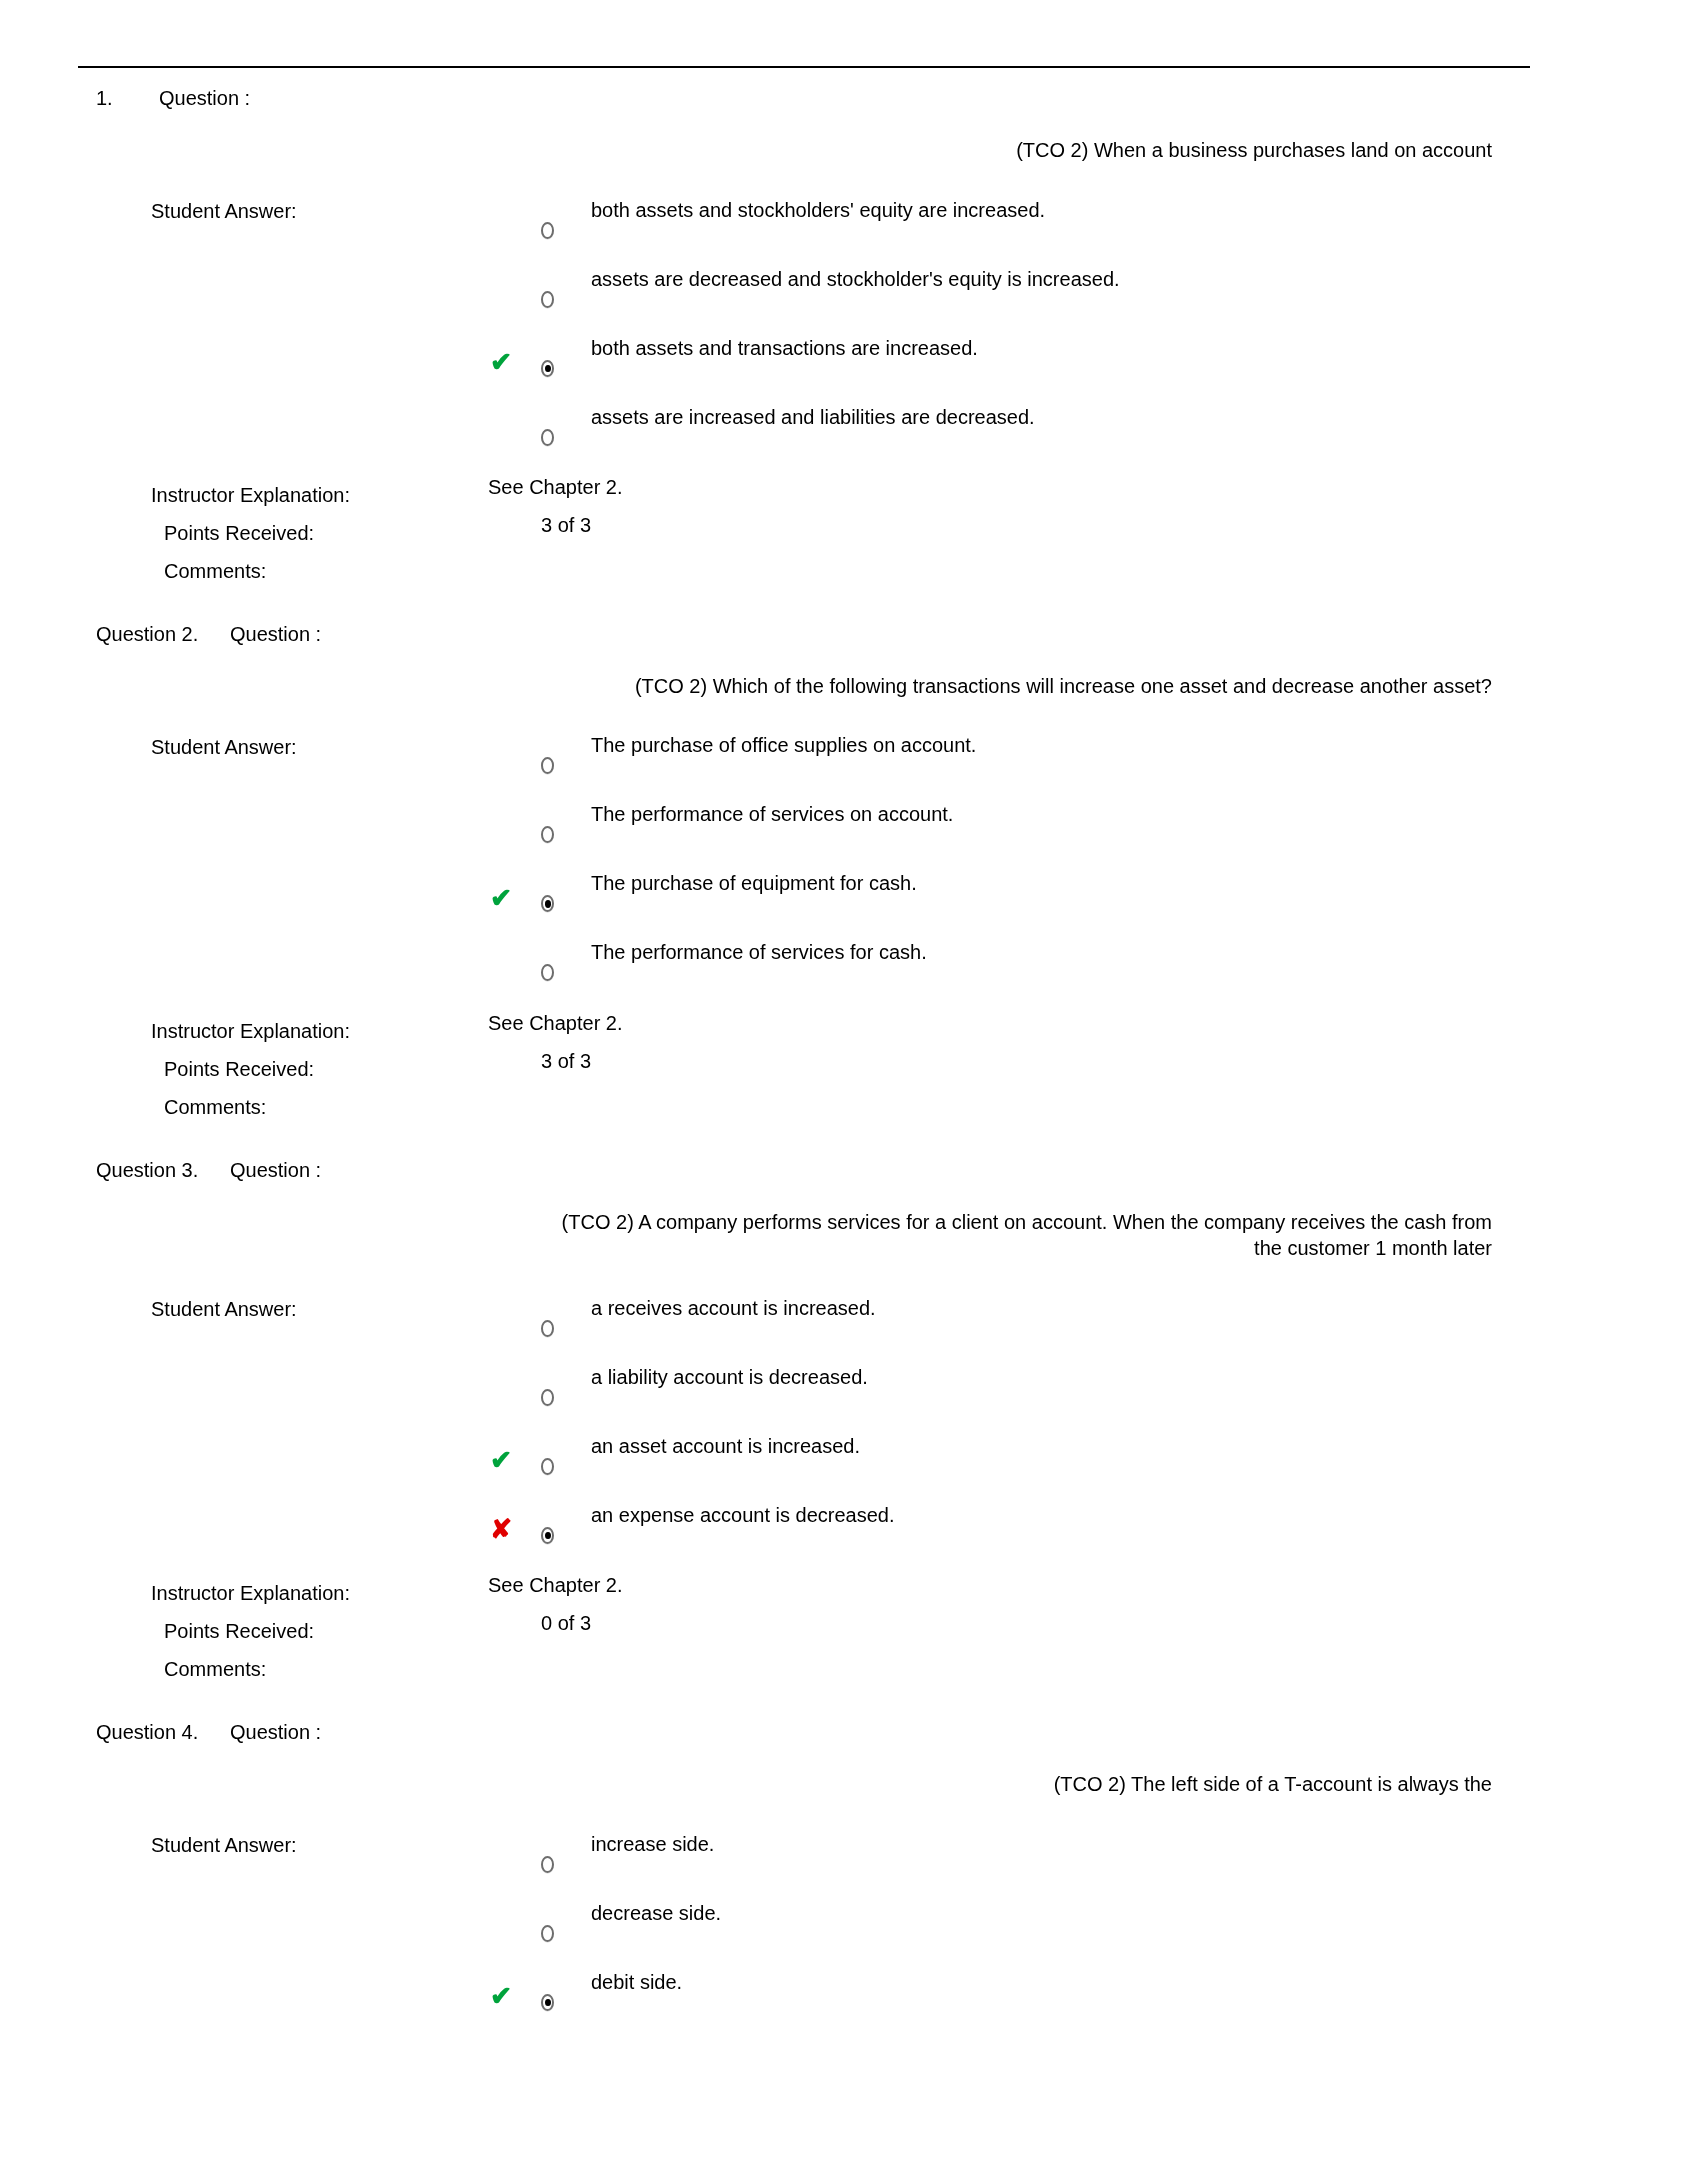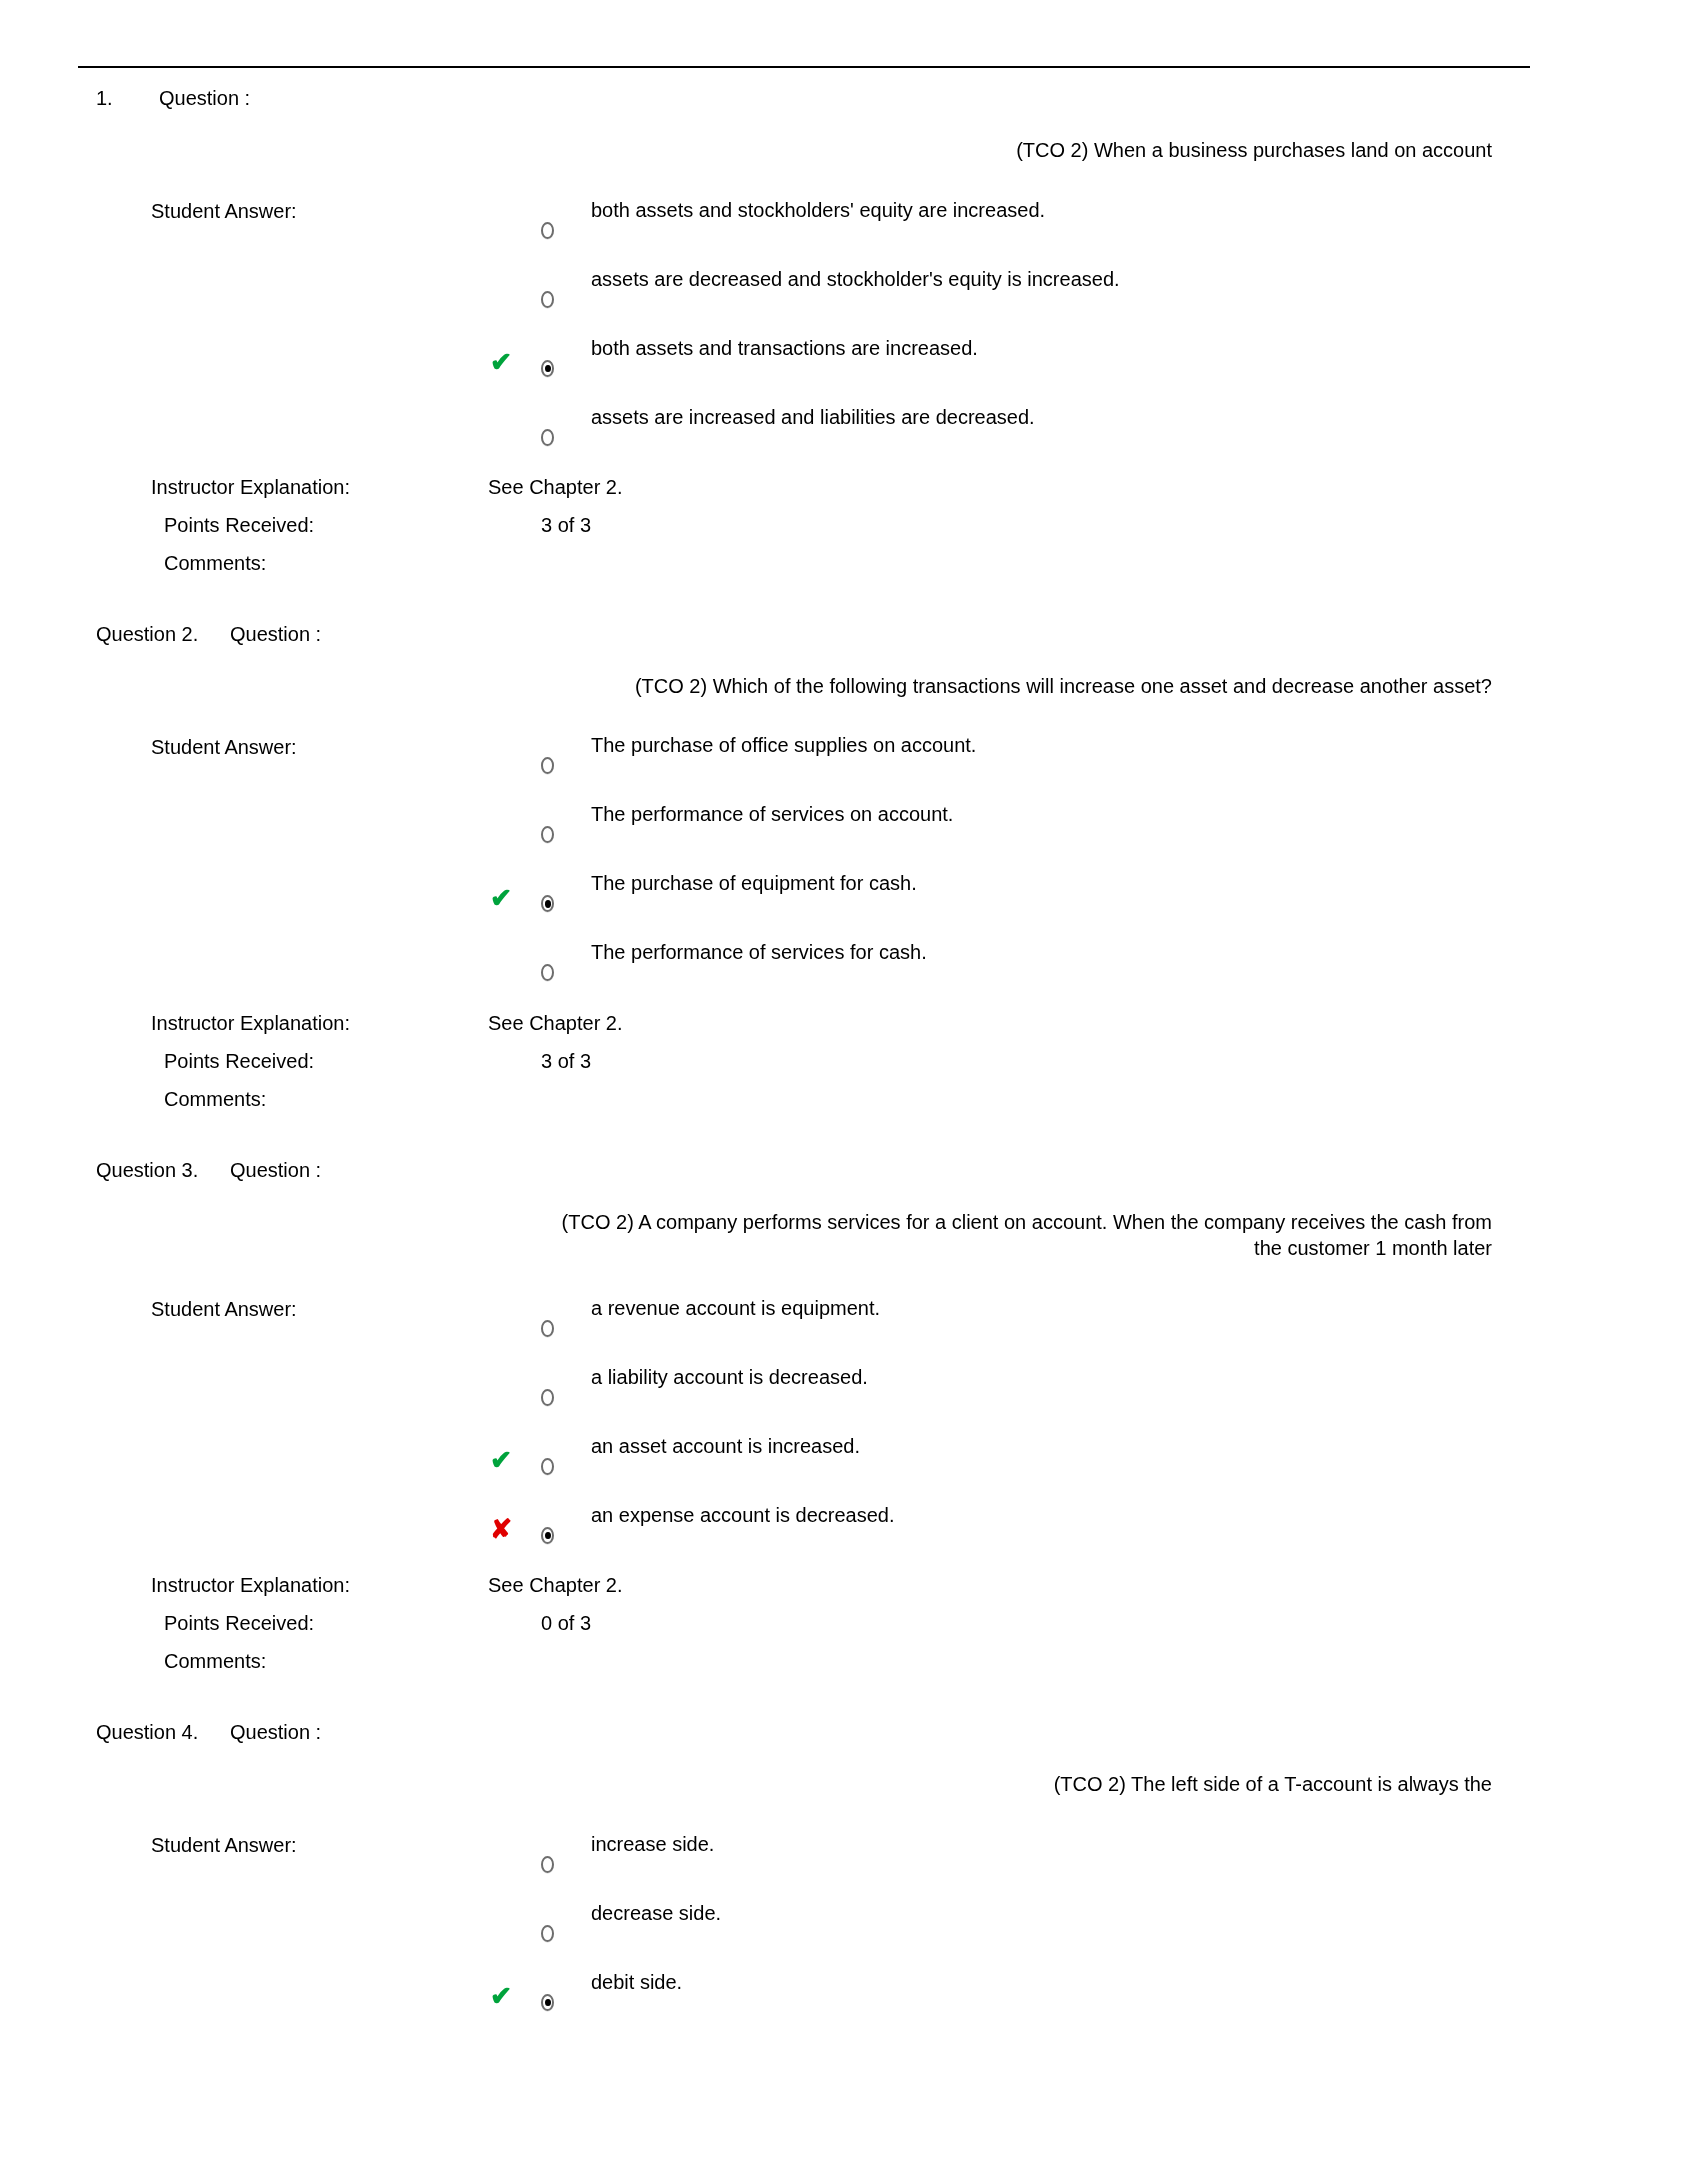--- a/index.html
+++ b/index.html
@@ -140,21 +140,21 @@
   .foot {
     position: relative;
     margin-top: 1.3px;
   }
   .foot-row {
     position: relative;
     height: 38px;
   }
   .foot-row .fl {
     position: absolute;
-    top: 0;
+    top: 8px;
     font-size: 20px;
     line-height: 26.5px;
     white-space: nowrap;
   }
   .foot-row .fv {
     position: absolute;
     top: 0;
     font-size: 20px;
     line-height: 26.5px;
     white-space: nowrap;
@@ -260,21 +260,21 @@
       <div class="qblock">
         <div class="q-head wide">
           <span class="q-num">Question 3.</span>
           <span class="q-label">Question :</span>
         </div>
         <div class="q-prompt">(TCO 2) A company performs services for a client on account. When the company receives the cash from the customer 1 month later</div>
         <div class="answers">
           <div class="sa-label">Student Answer:</div>
           <div class="opt">
             <span class="radio"></span>
-            <span class="opt-text">a revenue account is equipment.</span>
+            <span class="opt-text">a receives account is increased.</span>
           </div>
           <div class="opt">
             <span class="radio"></span>
             <span class="opt-text">a liability account is decreased.</span>
           </div>
           <div class="opt">
             <span class="mark correct">✔</span>
             <span class="radio"></span>
             <span class="opt-text">an asset account is increased.</span>
           </div>

